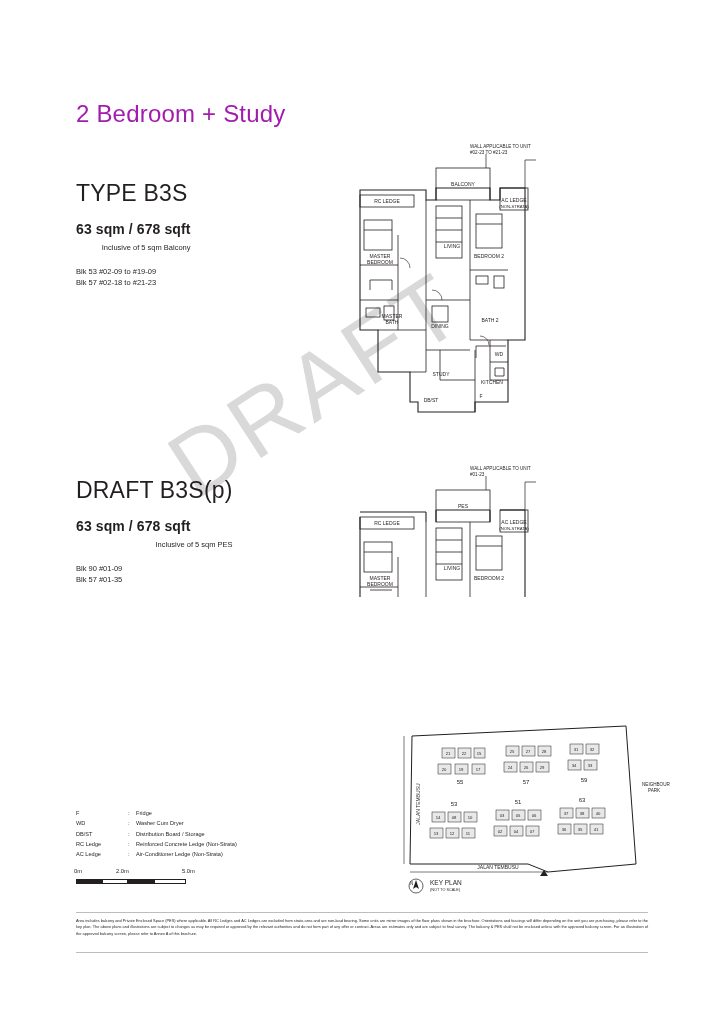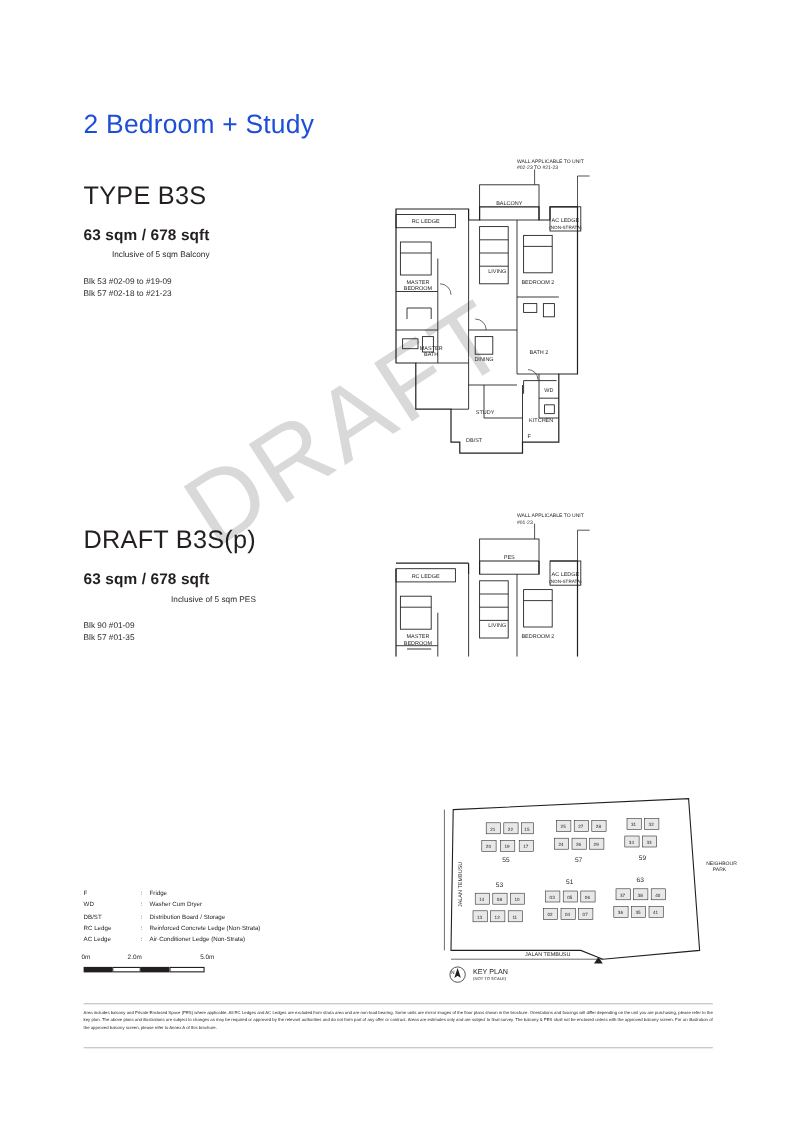--- a/index.html
+++ b/index.html
@@ -11,21 +11,21 @@
     color: #231f20;
     position: relative;
     overflow: hidden;
   }
   .page { position: absolute; inset: 0; }
 
   
   .page-title {
     position: absolute; left: 76px; top: 100px;
     font-size: 24px; font-weight: 400; letter-spacing: .2px;
-    color: #1d4ed8;
+    color: #a21caf;
   }
   .unit-block { position: absolute; left: 76px; }
   .unit-type {
     font-size: 23px; font-weight: 400; letter-spacing: .2px;
     line-height: 1.1; margin: 0 0 6px 0;
   }
   .unit-area {
     font-size: 14px; font-weight: 700; letter-spacing: .1px;
     line-height: 1.1; margin: 16px 0 5px 0;
   }
@@ -82,21 +82,21 @@
 </style>
 </head>
 <body>
 
 <div class="page">
 
   <div class="page-title">2 Bedroom + Study</div>
 
   <div class="draft">DRAFT</div>
 
-  <div class="unit-block" style="top:165px;">
+  <div class="unit-block" style="top:181px;">
     <div class="unit-type">TYPE B3S</div>
     <div class="unit-area">63 sqm / 678 sqft</div>
     <div class="unit-note">Inclusive of 5 sqm Balcony</div>
     <div class="unit-blk">Blk 53 #02-09 to #19-09</div>
     <div class="unit-blk">Blk 57 #02-18 to #21-23</div>
   </div>
 
   <div class="plan" style="left:340px; top:140px;">
     <svg width="260" height="300" viewBox="0 0 260 300" xmlns="http://www.w3.org/2000/svg">
       <g stroke="#231f20" fill="none" stroke-width="1.1">

